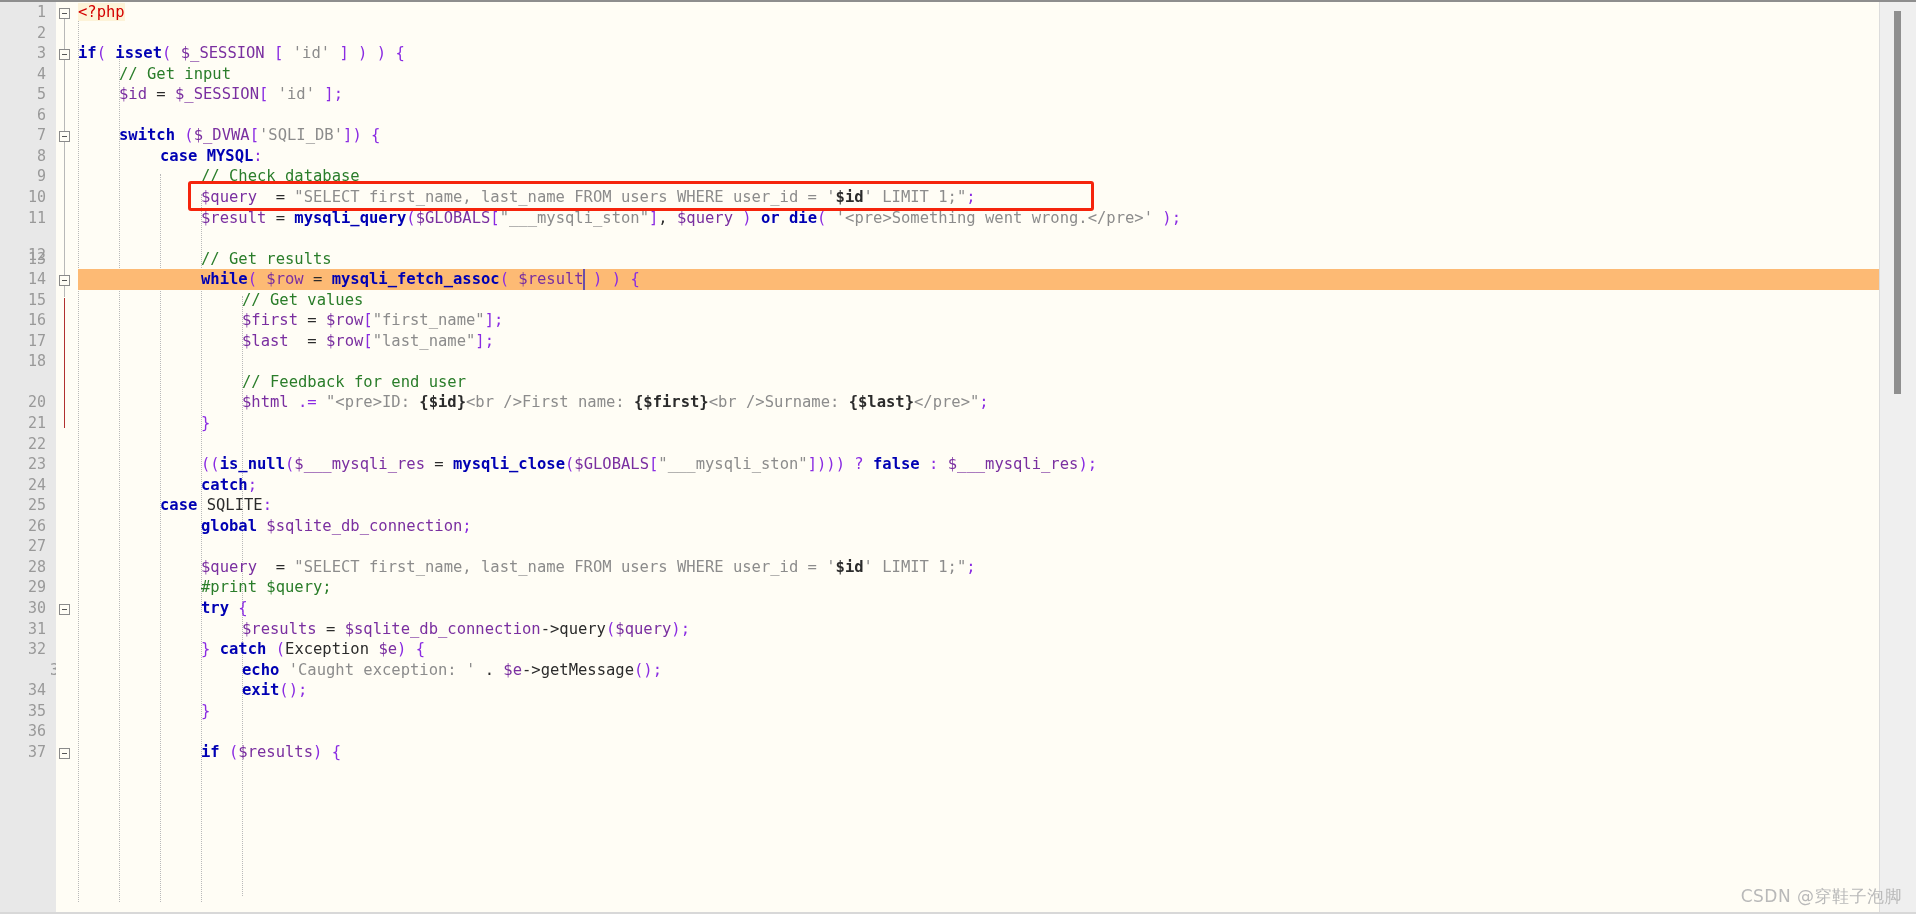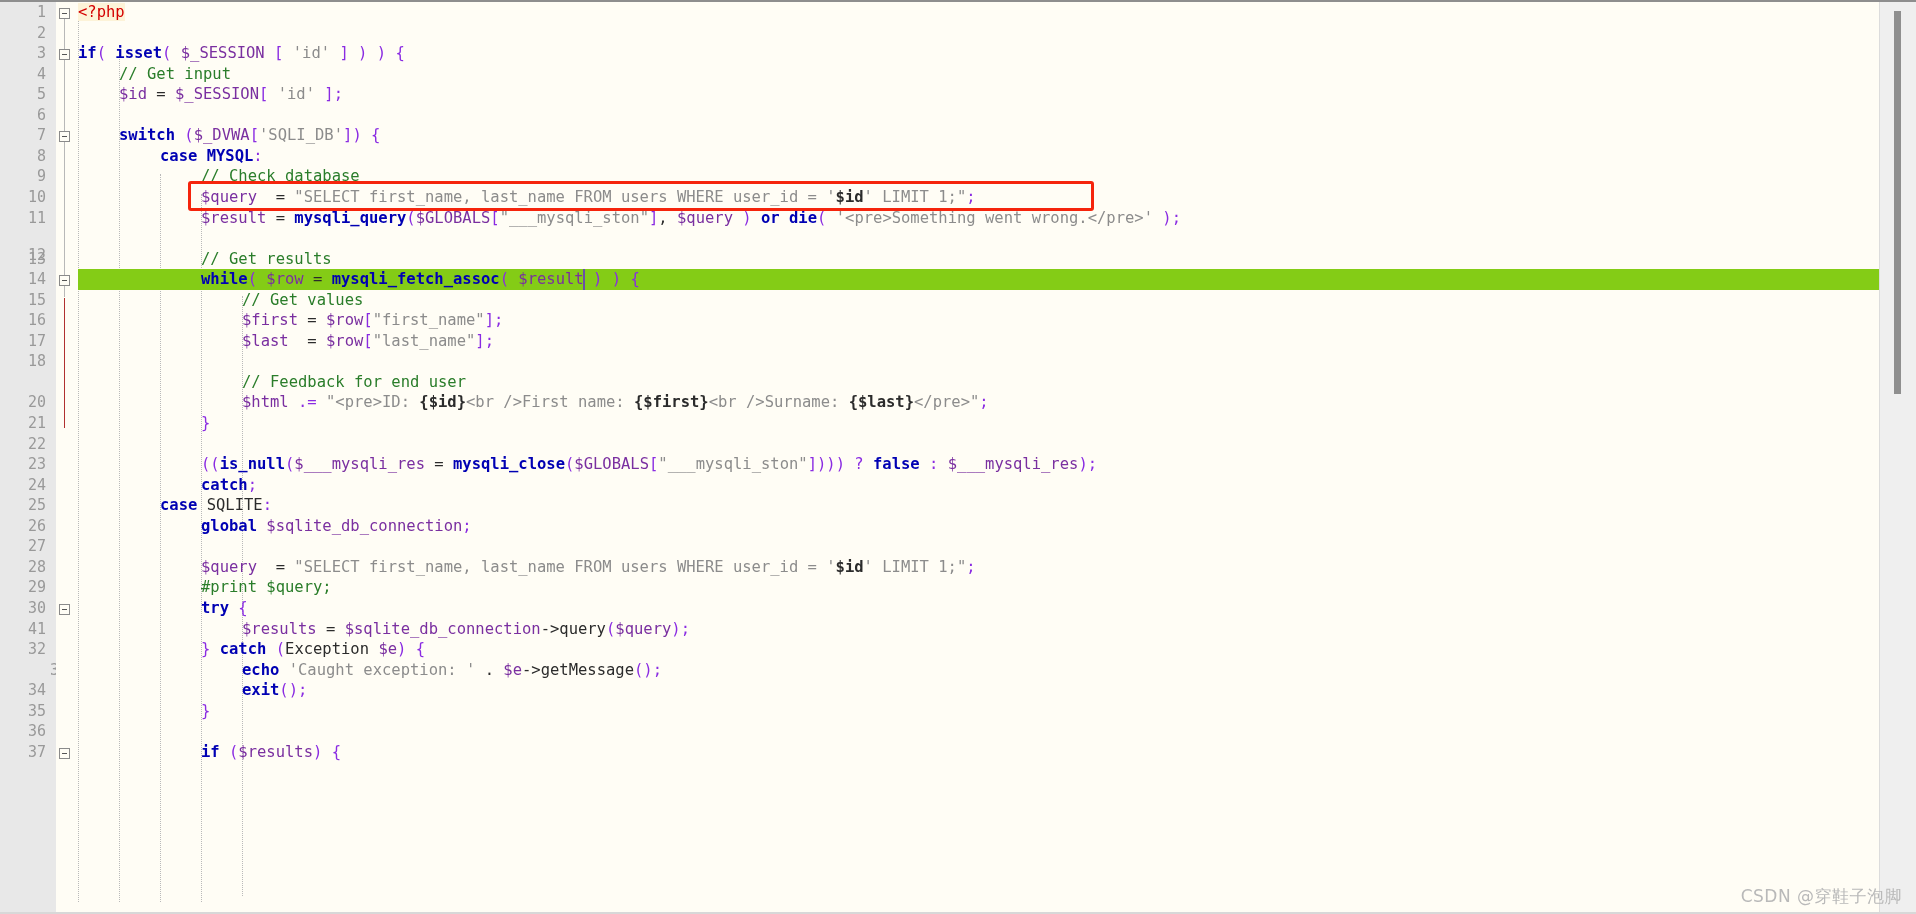--- a/index.html
+++ b/index.html
@@ -101,21 +101,21 @@
     position: relative;
     height: 20.55px;
     line-height: 20.55px;
     white-space: pre;
     font-size: 15.5px;
     font-family: "DejaVu Sans Mono", "Liberation Mono", monospace;
     color: #2b2b2b;
     letter-spacing: 0px;
   }
   .cline.hl {
-    background: #84cc16;
+    background: #fdba74;
   }
 
   
   .indent-guides {
     position: absolute;
     left: 0; top: 0; width: 100%; height: 100%;
     pointer-events: none;
   }
   .iguide {
     position: absolute;
@@ -219,21 +219,21 @@
         <div class="gnum" style="position: absolute; top: 411px; width: 46px;">21</div>
         <div class="gnum" style="position: absolute; top: 431.55px; width: 46px;">22</div>
         <div class="gnum" style="position: absolute; top: 452.1px; width: 46px;">23</div>
         <div class="gnum" style="position: absolute; top: 472.65px; width: 46px;">24</div>
         <div class="gnum" style="position: absolute; top: 493.2px; width: 46px;">25</div>
         <div class="gnum" style="position: absolute; top: 513.75px; width: 46px;">26</div>
         <div class="gnum" style="position: absolute; top: 534.3px; width: 46px;">27</div>
         <div class="gnum" style="position: absolute; top: 554.85px; width: 46px;">28</div>
         <div class="gnum" style="position: absolute; top: 575.4px; width: 46px;">29</div>
         <div class="gnum" style="position: absolute; top: 595.95px; width: 46px;">30</div>
-        <div class="gnum" style="position: absolute; top: 616.5px; width: 46px;">41</div>
+        <div class="gnum" style="position: absolute; top: 616.5px; width: 46px;">31</div>
         <div class="gnum" style="position: absolute; top: 637.05px; width: 46px;">32</div>
         <div class="gnum" style="position: absolute; top: 657.6px; width: 46px; padding-left: 22px;">33</div>
         <div class="gnum" style="position: absolute; top: 678.15px; width: 46px;">34</div>
         <div class="gnum" style="position: absolute; top: 698.7px; width: 46px;">35</div>
         <div class="gnum" style="position: absolute; top: 719.25px; width: 46px;">36</div>
         <div class="gnum" style="position: absolute; top: 739.8px; width: 46px;">37</div>
       </div>
   </div>
 
   <div class="fold-strip">

